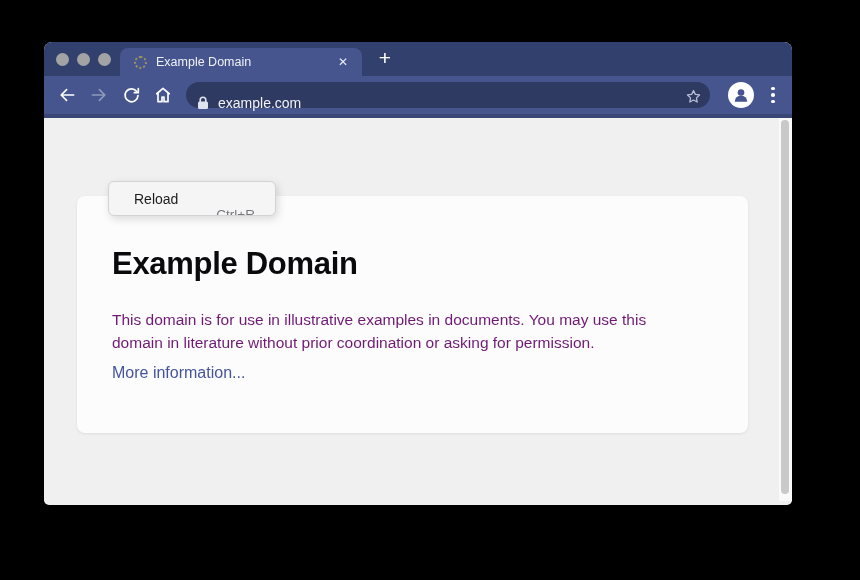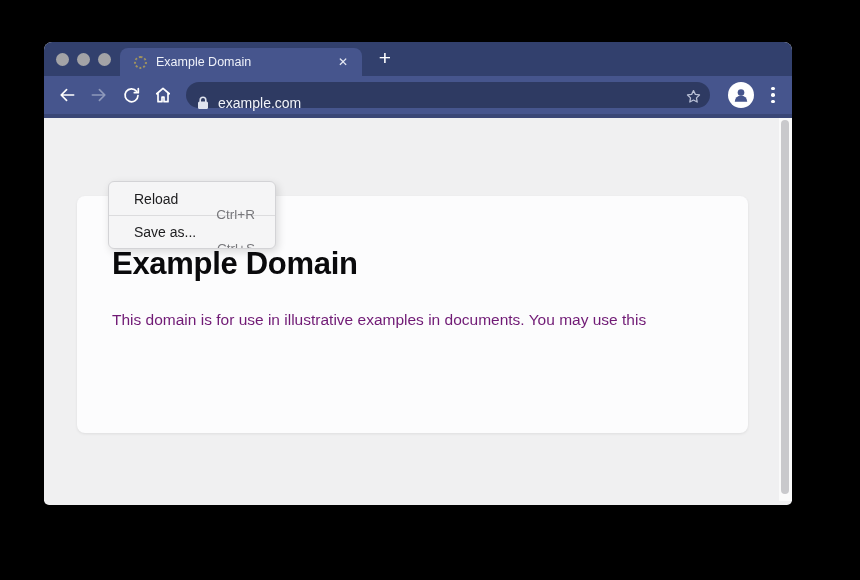--- a/index.html
+++ b/index.html
@@ -140,31 +140,29 @@
         <i></i>
     </div>
   </div>
 
   <div class="content">
 
     <div class="card">
       <h1 class="page-title">Example Domain</h1>
       <div class="page-body">
         <div>This domain is for use in illustrative examples in documents. You may use this</div>
+        <div>domain in literature without prior coordination or asking for permission.</div>
       </div>
+      <a class="page-link" href="#">More information...</a>
     </div>
 
     <div class="context-menu">
       <div class="menu-item">
         <span class="menu-label">Reload</span>
         <span class="menu-shortcut">Ctrl+R</span>
-      </div>
-      <div class="menu-item">
-        <span class="menu-label">Save as...</span>
-        <span class="menu-shortcut">Ctrl+S</span>
       </div>
     </div>
 
     <div class="scrollbar">
       <div class="scroll-thumb"></div>
     </div>
 
   </div>
 </div>
 

